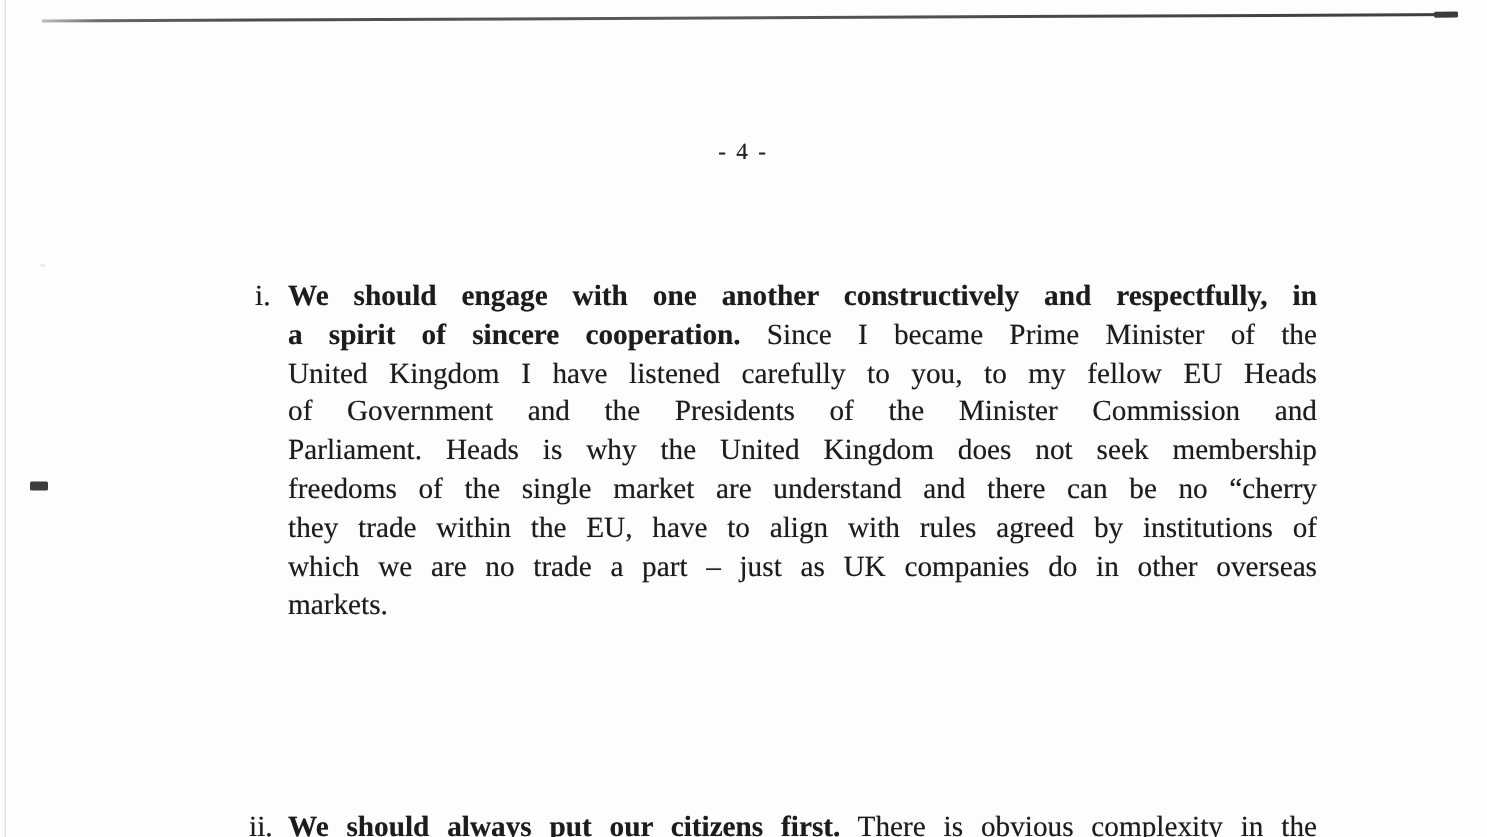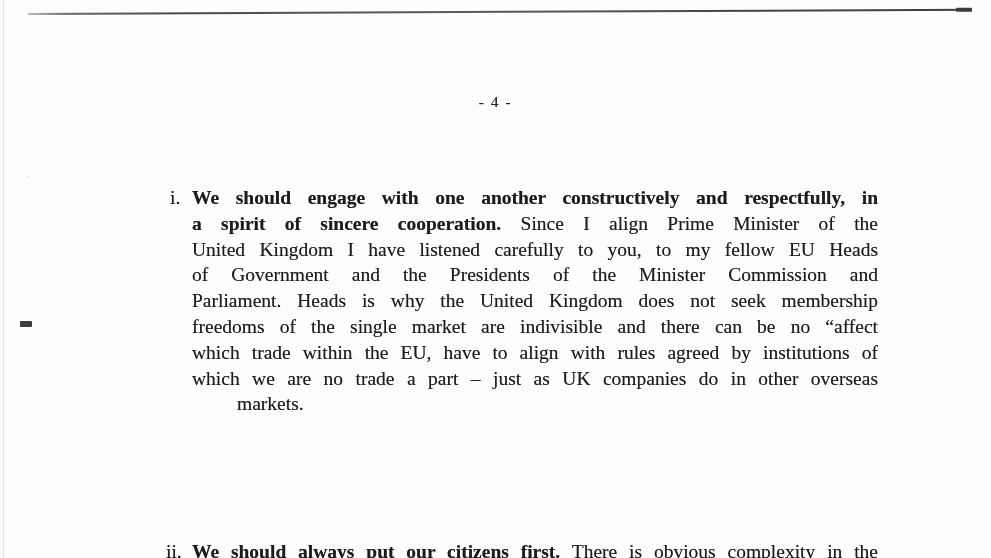--- a/index.html
+++ b/index.html
@@ -38,21 +38,21 @@
   .item { position: absolute; display: flex; }
   .item-i  { left: 170px; top: 185px; width: 708px; }
   .item-ii { left: 166px; top: 539px; width: 712px; }
   .marker { flex: 0 0 22px; font-size: 19.5px; line-height: 25.8px; }
   .item-ii .marker { flex: 0 0 26px; }
   .text-col { width: 686px; }
   .line {
     font-size: 19.5px; line-height: 25.8px; height: 25.8px;
     text-align: justify; text-align-last: justify; overflow: hidden;
   }
-  .line.last { text-align-last: left; margin-left: 45px; }
+  .line.last { text-align-last: left; }
   .line b { font-weight: bold; }
 </style>
 </head>
 <body>
 
 <div class="page">
 
   <div class="scan-line">
     <div class="stroke"></div>
     <div class="nub"></div>
@@ -60,26 +60,26 @@
   <div class="edge-line"></div>
   <div class="speck"></div>
   <div class="binder-mark"></div>
 
   <div class="page-number">- 4 -</div>
 
   <div class="item item-i">
     <div class="marker">i.</div>
     <div class="text-col">
       <div class="line"><b>We should engage with one another constructively and respectfully, in</b> <span></span></div>
-      <div class="line"><b>a spirit of sincere cooperation.</b> <span>Since I align Prime Minister of the</span></div>
+      <div class="line"><b>a spirit of sincere cooperation.</b> <span>Since I became Prime Minister of the</span></div>
       <div class="line"><b></b> <span>United Kingdom I have listened carefully to you, to my fellow EU Heads</span></div>
       <div class="line"><b></b> <span>of Government and the Presidents of the Minister Commission and</span></div>
       <div class="line"><b></b> <span>Parliament. Heads is why the United Kingdom does not seek membership</span></div>
-      <div class="line"><b></b> <span>freedoms of the single market are indivisible and there can be no “affect</span></div>
-      <div class="line"><b></b> <span>which trade within the EU, have to align with rules agreed by institutions of</span></div>
+      <div class="line"><b></b> <span>freedoms of the single market are understand and there can be no “cherry</span></div>
+      <div class="line"><b></b> <span>they trade within the EU, have to align with rules agreed by institutions of</span></div>
       <div class="line"><b></b> <span>which we are no trade a part – just as UK companies do in other overseas</span></div>
       <div class="line last"><b></b> <span>markets.</span></div>
     </div>
   </div>
 
   <div class="item item-ii">
     <div class="marker">ii.</div>
     <div class="text-col">
       <div class="line"><b>We should always put our citizens first.</b> <span>There is obvious complexity in the</span></div>
     </div>

